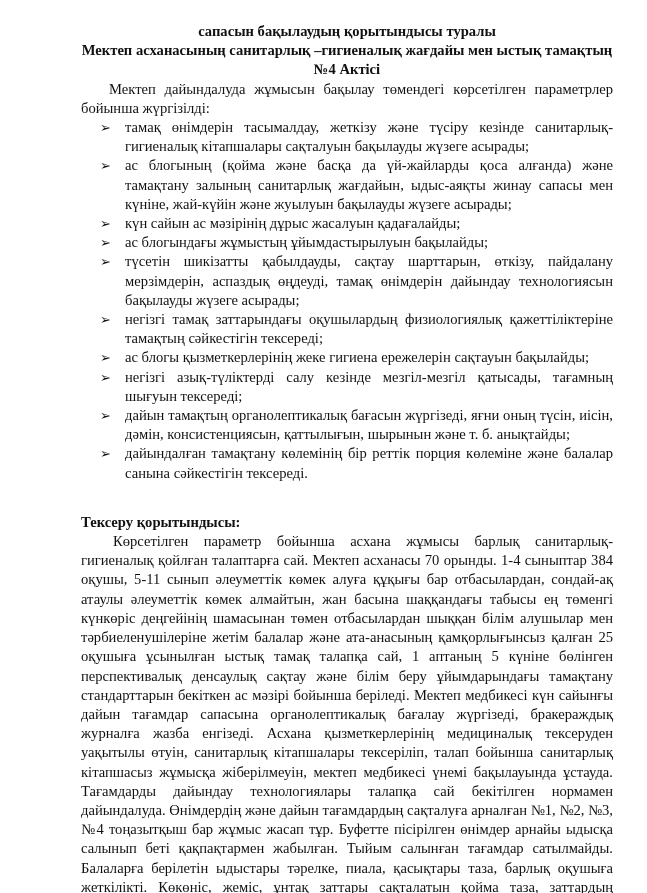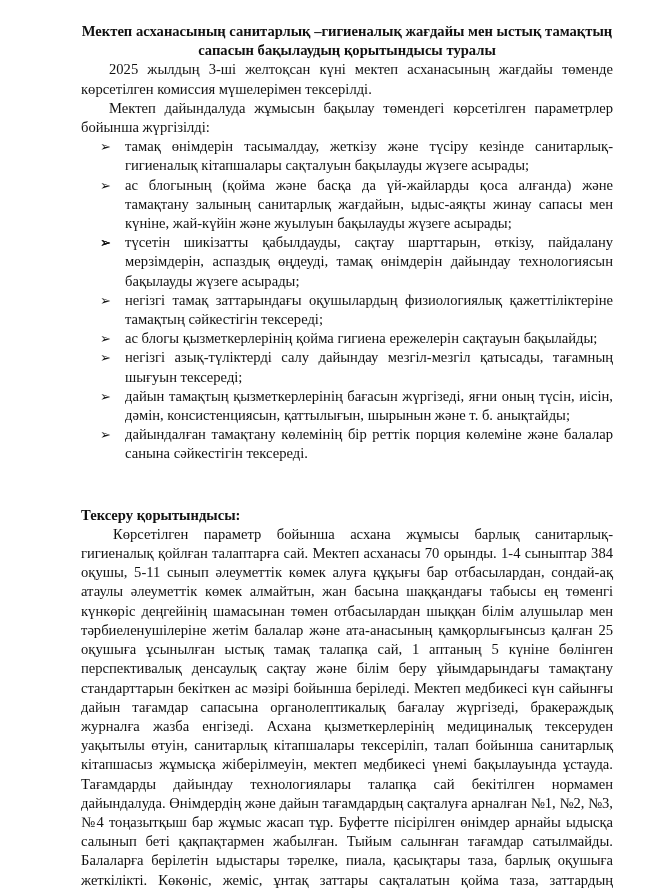--- a/index.html
+++ b/index.html
@@ -12,40 +12,40 @@
   .title { text-align: center; font-weight: bold; margin: 0; }
   p { margin: 0; text-align: justify; }
   .indent { text-indent: 32px; }
   .indent2 { text-indent: 28px; }
   ul.bullets { list-style: none; margin: 0; padding: 0 0 0 44px; }
   ul.bullets li { position: relative; text-align: justify; }
   ul.bullets li .b {
     position: absolute; left: -25px; top: 0; font-size: 13px;
     font-family: "DejaVu Sans", sans-serif;
   }
-  .section-heading { font-weight: bold; margin-top: 42px; }
+  .section-heading { font-weight: bold; margin-top: 30px; }
 </style>
 </head>
 <body>
 
 <div class="page">
+  <p class="title">сапасын бақылаудың қорытындысы туралы</p>
   <p class="title">Мектеп асханасының санитарлық –гигиеналық жағдайы мен ыстық тамақтың</p>
-  <p class="title">сапасын бақылаудың қорытындысы туралы</p>
+  <p class="title">№4 Актісі</p>
 
-  <p class="indent2">2025 жылдың 3-ші желтоқсан күні мектеп асханасының жағдайы төменде көрсетілген комиссия мүшелерімен тексерілді.</p>
   <p class="indent2">Мектеп  дайындалуда жұмысын бақылау төмендегі көрсетілген параметрлер бойынша жүргізілді:</p>
 
   <ul class="bullets">
     <li><span class="b">➢</span><span>тамақ өнімдерін тасымалдау, жеткізу және түсіру кезінде санитарлық-гигиеналық кітапшалары сақталуын бақылауды жүзеге асырады;</span></li>
     <li><span class="b">➢</span><span>ас блогының (қойма және басқа да үй-жайларды қоса алғанда) және тамақтану залының санитарлық жағдайын, ыдыс-аяқты жинау сапасы мен күніне, жай-күйін және жуылуын бақылауды жүзеге асырады;</span></li>
-    <li><span class="b">➢</span></li>
-    <li><span class="b">➢</span></li>
+    <li><span class="b">➢</span><span>күн сайын ас мәзірінің дұрыс жасалуын қадағалайды;</span></li>
+    <li><span class="b">➢</span><span>ас блогындағы жұмыстың ұйымдастырылуын бақылайды;</span></li>
     <li><span class="b">➢</span><span>түсетін шикізатты қабылдауды, сақтау шарттарын, өткізу, пайдалану мерзімдерін, аспаздық өңдеуді, тамақ өнімдерін дайындау технологиясын бақылауды жүзеге асырады;</span></li>
     <li><span class="b">➢</span><span>негізгі тамақ заттарындағы оқушылардың физиологиялық қажеттіліктеріне тамақтың сәйкестігін тексереді;</span></li>
-    <li><span class="b">➢</span><span>ас блогы қызметкерлерінің қойма гигиена ережелерін сақтауын бақылайды;</span></li>
-    <li><span class="b">➢</span><span>негізгі азық-түліктерді салу дайындау мезгіл-мезгіл қатысады, тағамның шығуын тексереді;</span></li>
-    <li><span class="b">➢</span><span>дайын тамақтың қызметкерлерінің бағасын жүргізеді, яғни оның түсін, иісін, дәмін, консистенциясын, қаттылығын, шырынын және т. б. анықтайды;</span></li>
+    <li><span class="b">➢</span><span>ас блогы қызметкерлерінің жеке гигиена ережелерін сақтауын бақылайды;</span></li>
+    <li><span class="b">➢</span><span>негізгі азық-түліктерді салу кезінде мезгіл-мезгіл қатысады, тағамның шығуын тексереді;</span></li>
+    <li><span class="b">➢</span><span>дайын тамақтың органолептикалық бағасын жүргізеді, яғни оның түсін, иісін, дәмін, консистенциясын, қаттылығын, шырынын және т. б. анықтайды;</span></li>
     <li><span class="b">➢</span><span>дайындалған тамақтану көлемінің бір реттік порция көлеміне және балалар санына сәйкестігін тексереді.</span></li>
   </ul>
 
   <p class="section-heading">Тексеру қорытындысы:</p>
   <p class="indent">Көрсетілген параметр бойынша асхана жұмысы барлық санитарлық-гигиеналық қойлған талаптарға сай. Мектеп асханасы 70 орынды. 1-4 сыныптар 384 оқушы, 5-11 сынып әлеуметтік көмек алуға құқығы бар отбасылардан, сондай-ақ атаулы әлеуметтік көмек алмайтын, жан басына шаққандағы табысы ең төменгі күнкөріс деңгейінің шамасынан төмен отбасылардан шыққан білім алушылар мен тәрбиеленушілеріне жетім балалар және ата-анасының қамқорлығынсыз қалған 25 оқушыға ұсынылған ыстық тамақ талапқа сай, 1 аптаның 5 күніне бөлінген перспективалық денсаулық сақтау және білім беру ұйымдарындағы тамақтану стандарттарын бекіткен ас мәзірі бойынша беріледі. Мектеп медбикесі күн сайынғы дайын тағамдар сапасына органолептикалық бағалау жүргізеді, бракераждық журналға жазба енгізеді. Асхана қызметкерлерінің медициналық тексеруден уақытылы өтуін, санитарлық кітапшалары тексеріліп, талап бойынша санитарлық кітапшасыз жұмысқа жіберілмеуін, мектеп медбикесі үнемі бақылауында ұстауда. Тағамдарды дайындау технологиялары талапқа сай бекітілген нормамен дайындалуда. Өнімдердің және дайын тағамдардың сақталуға арналған №1, №2, №3, №4 тоңазытқыш бар жұмыс жасап тұр.  Буфетте пісірілген өнімдер арнайы ыдысқа салынып беті қақпақтармен жабылған. Тыйым салынған тағамдар сатылмайды. Балаларға берілетін ыдыстары тәрелке, пиала, қасықтары таза, барлық оқушыға жеткілікті. Көкөніс, жеміс, ұнтақ заттары сақталатын қойма таза, заттардың сақталуы нормаға сай сөреге бөлек-бөлек</p>
 </div>
 
 </body></html>

